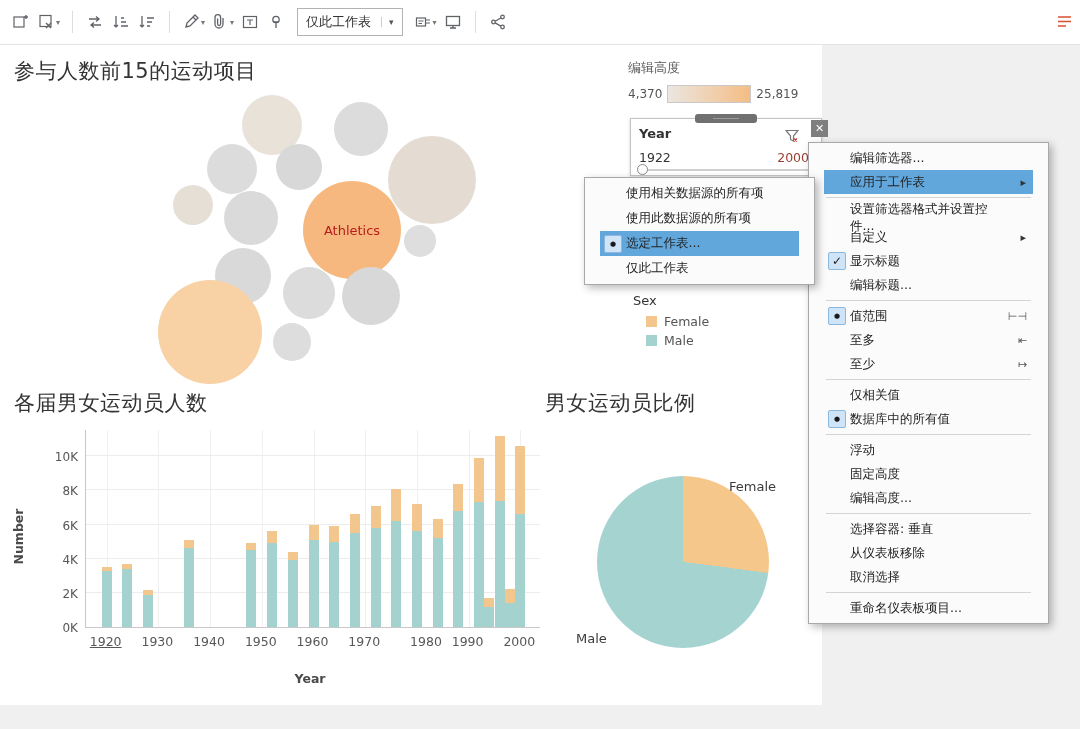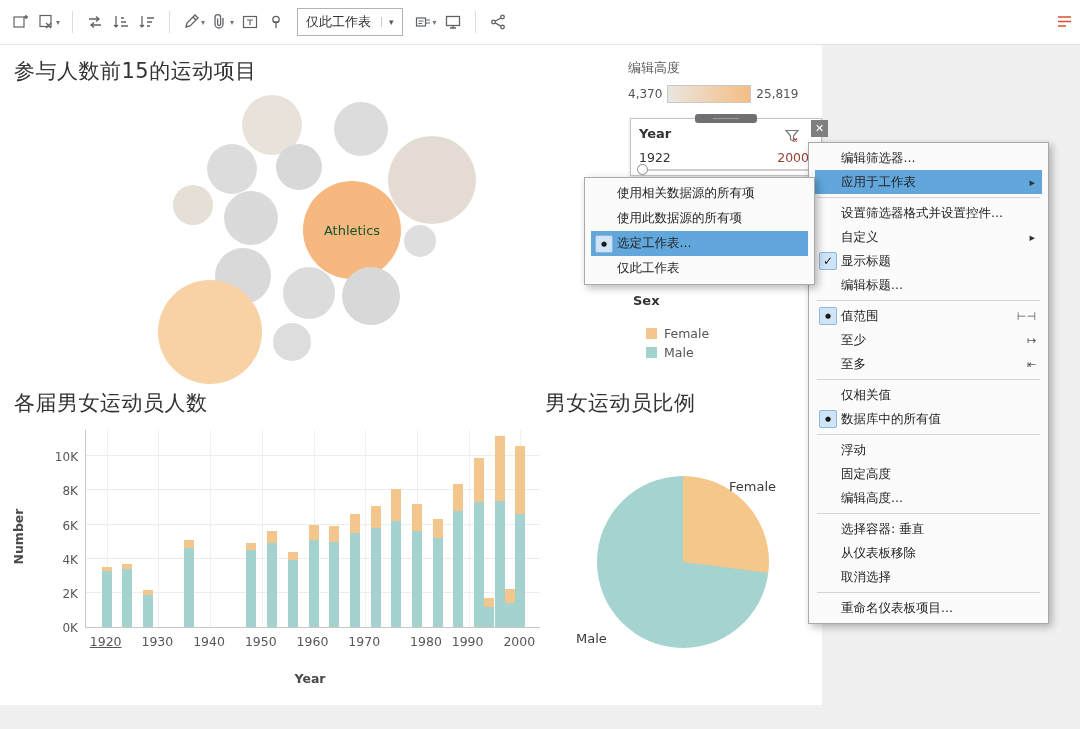--- a/index.html
+++ b/index.html
@@ -17,21 +17,21 @@
   .fit-select { display:flex; align-items:center; gap:10px; border:1px solid #b3b3b3; background:#fff;
                 height:28px; padding:0 8px; font-size:13px; color:#333; margin:0 8px; cursor:pointer; }
   .fit-select .sel-caret { font-size:9px; color:#555; border-left:1px solid #ccc; padding-left:7px; }
   .data-guide { position:absolute; right:7px; top:13px; cursor:pointer; }
 
   
   .dash { position:absolute; left:0; top:45px; width:822px; height:660px; background:#fff; }
   .sec-title { position:absolute; color:#333; font-size:21px; letter-spacing:0.5px; }
 
   .bubble { position:absolute; border-radius:50%; display:flex; align-items:center; justify-content:center;
-            font-size:13px; color:#14532d; cursor:pointer; }
+            font-size:13px; color:#b91c1c; cursor:pointer; }
 
   
   .size-legend { position:absolute; left:628px; top:14px; width:192px; font-size:12px; color:#555; }
   .size-legend .sl-title { font-size:13px; color:#5c5c5c; margin-bottom:8px; }
   .sl-row { display:flex; align-items:center; gap:5px; }
   .sl-grad { width:84px; height:18px; border:1px solid #c9c9c9; }
 
   
   .filter-card { position:absolute; left:630px; top:73px; width:192px; height:58px; background:#fff;
                  border:1px solid #c4c4c4; box-shadow:0 1px 3px rgba(0,0,0,.18); z-index:5; }
@@ -43,21 +43,21 @@
   .fc-title { position:absolute; left:8px; top:7px; font-size:13px; font-weight:bold; color:#333; }
   .fc-funnel { position:absolute; right:22px; top:8px; cursor:pointer; }
   .fc-min { position:absolute; left:8px; top:31px; font-size:12.5px; color:#333; }
   .fc-max { position:absolute; right:12px; top:31px; font-size:12.5px; color:#9c4036; }
   .fc-track { position:absolute; left:10px; right:12px; top:50px; height:2px; background:#cfcfcf; }
   .fc-thumb { position:absolute; left:6px; top:45px; width:11px; height:11px; border-radius:50%;
               background:#fff; border:1px solid #8a8a8a; cursor:pointer; }
 
   
   .sex-legend { position:absolute; left:633px; top:248px; font-size:12.5px; color:#555; }
-  .sex-legend .sx-title { font-size:13px; font-weight:bold; color:#333; margin-bottom:18px; }
+  .sex-legend .sx-title { font-size:13px; font-weight:normal; color:#333; margin-bottom:6px; }
   .sx-item { display:flex; align-items:center; gap:7px; margin:4px 0 4px 13px; cursor:pointer; }
   .sx-swatch { width:11px; height:11px; }
 
   
   .plot { position:absolute; left:85px; top:385px; width:455px; height:198px;
           border-left:1px solid #c8c8c8; border-bottom:1px solid #c8c8c8; }
   .gl-h { position:absolute; left:0; width:100%; height:1px; background:#ececec; }
   .gl-v { position:absolute; top:0; width:1px; height:100%; background:#f0f0f0; }
   .bar { position:absolute; bottom:0; width:10px; cursor:pointer; }
   .seg { position:absolute; left:0; width:100%; }
@@ -69,21 +69,21 @@
           color:#4a4a4a; transform:rotate(-90deg); transform-origin:center; }
   .xlab { position:absolute; left:240px; top:626px; width:140px; text-align:center; font-size:12.5px;
           font-weight:bold; color:#4a4a4a; }
 
   
   .pie { position:absolute; left:597px; top:431px; width:172px; height:172px; border-radius:50%; cursor:pointer; }
   .pie-lab { position:absolute; font-size:13px; color:#3a3a3a; }
 
   
   .menu { position:absolute; background:#fbfbfb; border:1px solid #a9a9a9;
-          box-shadow:3px 3px 8px rgba(0,0,0,.28); padding:3px 6px; z-index:30; }
+          box-shadow:3px 3px 8px rgba(0,0,0,.28); padding:3px 15px; z-index:30; }
   .menu-row { display:grid; grid-template-columns:26px 1fr 24px; align-items:center; height:24px;
               font-size:12.5px; color:#222; cursor:pointer; }
   .submenu .menu-row { height:25px; }
   .menu-row.hl { background:#62a7dc; }
   .menu-sep { border-top:1px solid #d4d4d4; margin:3px 2px; }
   .state-box { width:18px; height:18px; margin-left:4px; background:#cfe4f7; border:1px solid #8cb8dd;
                border-radius:2px; display:flex; align-items:center; justify-content:center; color:#1a1a1a; }
   .state-box.radio { font-size:7px; }
   .state-box.check { font-size:12px; font-weight:bold; }
   .m-arrow { font-size:11px; color:#333; justify-self:end; padding-right:7px; }
@@ -406,27 +406,27 @@
       <div class="menu-sep"></div>
       <div class="menu-row">
         <div>
           <div class="state-box radio">●</div>
         </div>
         <div>值范围</div>
         <div class="m-ricon">⊢⊣</div>
       </div>
       <div class="menu-row">
         <div></div>
+        <div>至多</div>
+        <div class="m-ricon">⇤</div>
+      </div>
+      <div class="menu-row">
+        <div></div>
         <div>至少</div>
         <div class="m-ricon">↦</div>
-      </div>
-      <div class="menu-row">
-        <div></div>
-        <div>至多</div>
-        <div class="m-ricon">⇤</div>
       </div>
       <div class="menu-sep"></div>
       <div class="menu-row">
         <div></div>
         <div>仅相关值</div>
         <div></div>
       </div>
       <div class="menu-row">
         <div>
           <div class="state-box radio">●</div>

